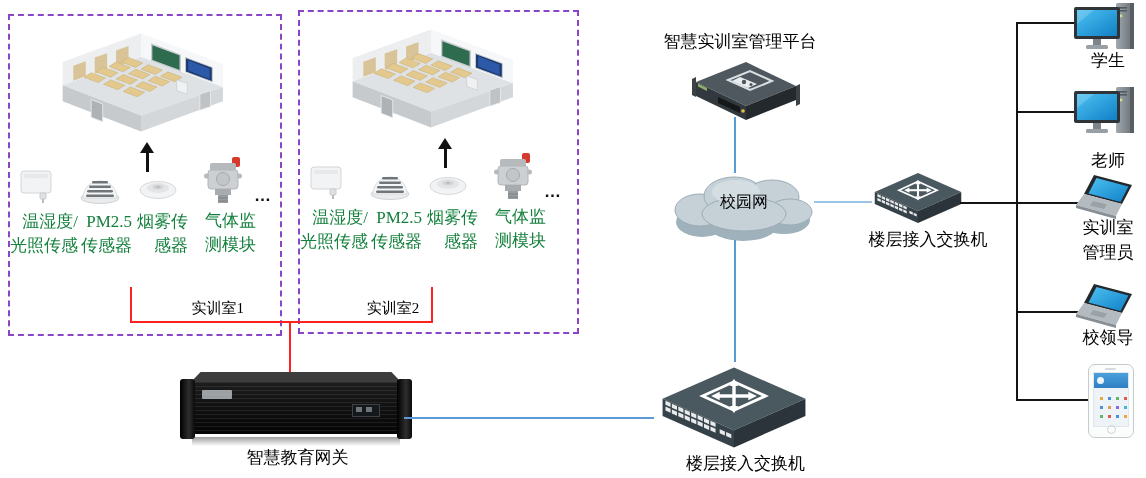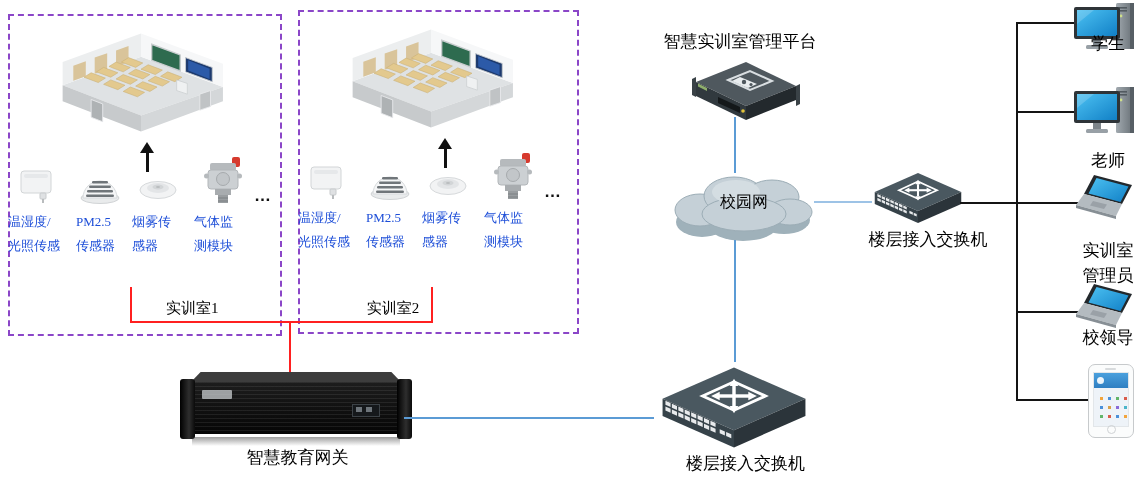--- a/index.html
+++ b/index.html
@@ -15,25 +15,25 @@
   .classroom{position:absolute;left:34px;top:14px;width:194px;height:114px;}
   .uparrow{position:absolute;top:126px;width:14px;height:30px;}
   .uparrow .stem{position:absolute;left:6px;top:9px;width:3px;height:21px;background:#111;}
   .uparrow .head{position:absolute;left:0;top:0;width:0;height:0;
       border-left:7px solid transparent;border-right:7px solid transparent;border-bottom:11px solid #111;}
   #room1 .uparrow{left:130px;} #room2 .uparrow{left:138px;}
   .sensor{position:absolute;}
   .s1{left:8px;top:152px;} .s2{left:70px;top:156px;} .s3{left:128px;top:160px;}
   .s4{left:192px;top:140px;} 
   .dots{position:absolute;left:244px;top:170px;font-size:17px;font-weight:bold;color:#111;letter-spacing:1px;}
-  .slbl{position:absolute;top:194px;font-size:13px;line-height:24px;text-align:left;
-        font-family:"Liberation Serif","DejaVu Serif",serif;color:#1d4ed8;}
-  .sl1{left:-2px;width:70px;} .sl2{left:66px;width:56px;} .sl3{left:122px;width:56px;} .sl4{left:184px;width:62px;}
+  .slbl{position:absolute;top:194px;font-size:17px;line-height:24px;text-align:right;
+        font-family:"Liberation Serif","DejaVu Serif",serif;color:#15803d;}
+  .sl1{left:-2px;width:70px;} .sl2{left:66px;width:56px;} .sl3{left:122px;width:56px;} .sl4{left:184px;width:62px;font-family:Liberation Mono, monospace;}
   .roomname{position:absolute;font-size:15px;font-family:"Liberation Serif","DejaVu Serif",serif;}
-  #room1 .roomname{left:156px;top:283px;width:110px;text-align:left;}
+  #room1 .roomname{left:124px;top:283px;width:110px;text-align:right;}
   #room2 .roomname{left:38px;top:287px;width:110px;text-align:center;}
   
   .ln-red{position:absolute;background:#ff2020;}
   .ln-blue{position:absolute;background:#5b9bd5;}
   .ln-lblue{position:absolute;background:#9dc3e6;}
   .ln-blk{position:absolute;background:#141414;}
   
   #gateway{left:182px;top:372px;width:228px;height:74px;}
   .gw-top{position:absolute;left:8px;right:8px;top:0;height:11px;background:#3d3d3d;
           clip-path:polygon(0 100%,5% 0,95% 0,100% 100%);}
@@ -381,21 +381,21 @@
     <rect x="56" y="1" width="4" height="46" fill="#575f65"></rect>
     <rect x="45" y="5" width="8" height="1.6" fill="#525a60"></rect>
       <rect x="45" y="8" width="8" height="1.6" fill="#525a60"></rect>
     <circle cx="47" cy="14" r="1.4" fill="#cfe08a"></circle>
     <rect x="0" y="5" width="46" height="32" rx="2" fill="#2e3438"></rect>
     <rect x="3" y="8" width="40" height="26" fill="url(#gScreen)"></rect>
     <polygon points="3,8 20,8 3,22" fill="#ffffff" opacity="0.18"></polygon>
     <rect x="19" y="37" width="8" height="6" fill="#7d858b"></rect>
     <rect x="12" y="43" width="22" height="4" rx="1.5" fill="#98a0a6"></rect>
   </svg>
-  <div class="lbl client-lbl" style="left:1076px;top:32px;width:64px;">学生</div>
+  <div class="lbl client-lbl" style="left:1076px;top:49px;width:64px;">学生</div>
 
   <svg class="abs" style="left:1074px;top:86px;" width="64" height="52" viewBox="0 0 64 52">
     <rect x="42" y="1" width="18" height="46" rx="1.5" fill="url(#gTower)"></rect>
     <rect x="56" y="1" width="4" height="46" fill="#575f65"></rect>
     <rect x="45" y="5" width="8" height="1.6" fill="#525a60"></rect>
       <rect x="45" y="8" width="8" height="1.6" fill="#525a60"></rect>
     <circle cx="47" cy="14" r="1.4" fill="#cfe08a"></circle>
     <rect x="0" y="5" width="46" height="32" rx="2" fill="#2e3438"></rect>
     <rect x="3" y="8" width="40" height="26" fill="url(#gScreen)"></rect>
     <polygon points="3,8 20,8 3,22" fill="#ffffff" opacity="0.18"></polygon>
@@ -404,21 +404,21 @@
   </svg>
   <div class="lbl client-lbl" style="left:1076px;top:131px;width:64px;margin-top:18px;">老师</div>
 
   <svg class="abs" style="left:1076px;top:174px;" width="60" height="46" viewBox="0 0 60 46">
     <polygon points="18,1 56,11 46,30 8,20" fill="#23282c"></polygon>
     <polygon points="20.5,4 52.5,12.5 44.5,28 12.5,19.5" fill="url(#gScreen)"></polygon>
     <polygon points="8,20 46,30 40,42 0,31" fill="#b4bbc0"></polygon>
     <polygon points="0,31 40,42 40,45 0,34" fill="#878f95"></polygon>
     <polygon points="17,27 31,30.5 28,35 14,31.5" fill="#9aa1a7"></polygon>
   </svg>
-  <div class="lbl client-lbl" style="left:1076px;top:215px;width:64px;line-height:25px;margin-top:23px;"><span>实训室</span><br><span>管理员</span></div>
+  <div class="lbl client-lbl" style="left:1076px;top:215px;width:64px;line-height:25px;"><span>实训室</span><br><span>管理员</span></div>
 
   <svg class="abs" style="left:1076px;top:283px;" width="60" height="46" viewBox="0 0 60 46">
     <polygon points="18,1 56,11 46,30 8,20" fill="#23282c"></polygon>
     <polygon points="20.5,4 52.5,12.5 44.5,28 12.5,19.5" fill="url(#gScreen)"></polygon>
     <polygon points="8,20 46,30 40,42 0,31" fill="#b4bbc0"></polygon>
     <polygon points="0,31 40,42 40,45 0,34" fill="#878f95"></polygon>
     <polygon points="17,27 31,30.5 28,35 14,31.5" fill="#9aa1a7"></polygon>
   </svg>
   <div class="lbl client-lbl" style="left:1076px;top:326px;width:64px;">校领导</div>
 

